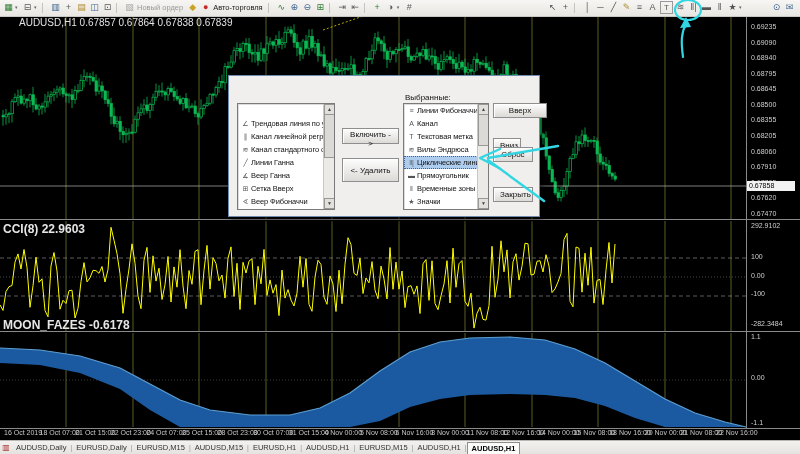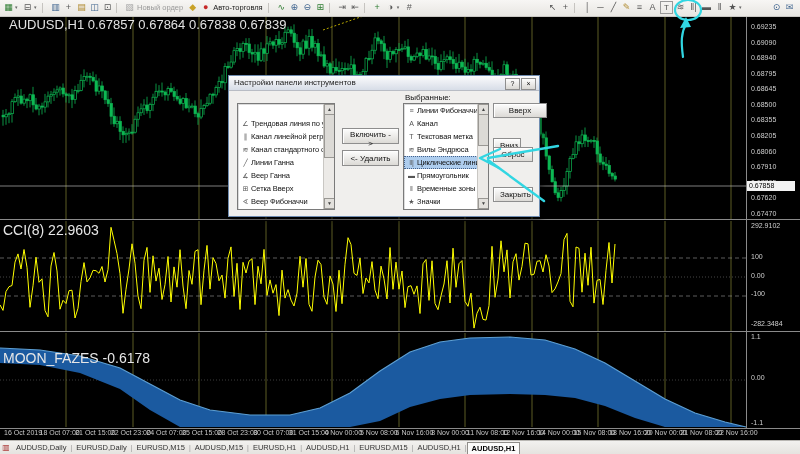--- a/index.html
+++ b/index.html
@@ -13,22 +13,22 @@
   .ticon.boxed{width:11px;line-height:11px;border:1px solid #999;margin:1px;font-size:8px;}
   .tdd{display:inline-block;width:6px;font-size:5px;color:#666;line-height:15px;vertical-align:top;}
   .tlabel{display:inline-block;font-size:7.5px;line-height:15px;vertical-align:top;padding:0 3px 0 1px;}
   .tsep{display:inline-block;width:4px;height:10px;border-left:1px solid #c6c4c0;margin:3px 2px 0 2px;vertical-align:top;}
   .tf{display:inline-block;min-width:14px;padding:0 1px;font-size:7.5px;line-height:13px;text-align:center;color:#444;margin-top:1px;vertical-align:top;}
   .tf.active{background:#dedcd8;border:1px solid #9a9896;line-height:11px;}
   
   #blackpane{position:absolute;left:0;top:16px;width:800px;height:424px;background:#000;z-index:1;}
   #scene{position:absolute;left:0;top:16px;z-index:2;}
   .axlabel{position:absolute;font-size:7px;color:#cfcfcf;z-index:3;white-space:nowrap;}
-  .paneLabel{position:absolute;font-size:14px;color:#e6e6e6;z-index:3;white-space:nowrap;}
-  #quoteLine{position:absolute;left:9px;top:17px;font-size:13px;color:#e2e2e2;z-index:3;white-space:nowrap;}
+  .paneLabel{position:absolute;font-size:12px;color:#e6e6e6;z-index:3;white-space:nowrap;font-weight:bold;}
+  #quoteLine{position:absolute;left:19px;top:17px;font-size:10px;color:#e2e2e2;z-index:3;white-space:nowrap;}
   #bidBox{position:absolute;left:747px;top:181px;width:46px;height:10px;background:#f2f2f2;color:#000;
           font-size:7px;line-height:10px;padding-left:2px;z-index:4;}
   
   #dialog{position:absolute;left:228px;top:75px;width:310px;height:140px;background:#f0efed;
     border:1px solid #6f8cb0;box-shadow:2px 3px 6px rgba(0,0,0,.55);z-index:10;font-size:8px;color:#111;}
   #dlgTitle{position:absolute;left:0;top:0;right:0;height:14px;background:linear-gradient(#fbfbfc,#d7dde7);
     border-bottom:1px solid #b8bcc4;}
   #dlgTitleText{position:absolute;left:5px;top:2px;font-size:8px;color:#222;}
   .dlgSysBtn{position:absolute;top:2px;width:13px;height:10px;background:linear-gradient(#fdfdfd,#d9d7d3);
     border:1px solid #8e8e8e;font-size:7px;line-height:9px;text-align:center;color:#111;}
@@ -522,21 +522,21 @@
       <line x1="0" y1="277" x2="746" y2="277" stroke="#777" stroke-width="0.6" stroke-dasharray="1,2"></line>
       <line x1="0" y1="296" x2="746" y2="296" stroke="#9a9a9a" stroke-width="0.6" stroke-dasharray="4,3"></line>
       <polyline points="0,304.9 3,310.4 6,291.5 9,286.7 12,285.5 15,262.1 18,253.9 21,269.0 24,249.5 27,267.3 30,307.3 33,285.8 36,257.2 39,282.3 42,278.8 45,310.5 48,316.8 51,266.0 54,252.5 57,270.9 60,309.2 63,300.3 66,303.5 69,290.7 72,290.2 75,318.0 78,308.3 81,281.6 84,262.6 87,281.9 90,277.8 93,270.3 96,270.7 99,273.3 102,266.5 105,282.0 108,269.7 111,227.3 114,240.2 117,253.6 120,273.7 123,313.3 126,289.2 129,269.0 132,243.8 135,263.2 138,296.0 141,308.7 144,260.2 147,247.4 150,292.4 153,255.8 156,281.1 159,268.2 162,299.5 165,284.7 168,256.5 171,302.0 174,266.9 177,287.2 180,249.7 183,286.0 186,308.7 189,270.5 192,284.3 195,251.4 198,249.7 201,304.7 204,270.2 207,245.4 210,289.1 213,257.7 216,263.5 219,280.8 222,275.1 225,298.1 228,258.2 231,246.9 234,296.4 237,263.3 240,309.5 243,262.3 246,273.0 249,261.2 252,258.7 255,304.6 258,266.3 261,283.8 264,249.4 267,295.4 270,279.9 273,293.2 276,284.6 279,315.6 282,270.1 285,298.1 288,289.6 291,300.1 294,306.0 297,293.1 300,256.3 303,287.2 306,258.5 309,304.3 312,311.3 315,277.1 318,260.2 321,264.5 324,297.0 327,304.3 330,275.9 333,284.1 336,311.5 339,270.2 342,303.7 345,264.2 348,237.7 351,244.5 354,273.4 357,275.4 360,258.1 363,293.5 366,278.0 369,282.9 372,261.6 375,290.1 378,298.7 381,266.1 384,278.9 387,299.0 390,247.5 393,289.3 396,262.1 399,289.2 402,271.0 405,307.6 408,286.7 411,285.7 414,294.3 417,285.9 420,313.5 423,263.8 426,259.5 429,300.4 432,260.8 435,303.5 438,309.7 441,295.8 444,284.0 447,260.7 450,303.0 453,248.2 456,287.3 459,263.7 462,260.6 465,301.4 468,306.3 471,293.1 474,328.1 477,313.2 480,307.2 483,319.4 486,320.1 489,305.7 492,246.3 495,297.3 498,279.0 501,240.8 504,271.8 507,249.9 510,298.0 513,261.8 516,253.7 519,280.1 522,266.3 525,243.2 528,243.8 531,275.1 534,274.2 537,261.3 540,260.7 543,272.0 546,254.7 549,266.0 552,292.6 555,288.9 558,281.9 561,273.6 564,239.6 567,233.4 570,301.3 573,306.8 576,247.0 579,248.3 582,292.2 585,253.2 588,285.3 591,247.2 594,303.1 597,280.4 600,279.4 603,304.5 606,270.3 609,242.5 612,283.0 615,244.0" fill="none" stroke="#ffff00" stroke-width="1"></polyline>
       <line x1="0" y1="380" x2="746" y2="380" stroke="#666" stroke-width="0.6" stroke-dasharray="1,2"></line>
       <path d="M0,348 L40,350 L80,356 L120,368 L150,384 L180,400 L210,410 L250,415 L290,415 L320,408 L350,393 L380,371 L410,352 L440,342 L470,338 L510,337 L545,340 L575,349 L605,363 L635,381 L665,399 L695,413 L725,422 L746,427 L746,427 L725,427 L695,427 L665,427 L635,418 L605,406 L575,398 L545,395 L510,394 L470,395 L440,399 L410,407 L380,421 L350,427 L320,427 L290,427 L250,427 L210,427 L180,427 L150,410 L120,389 L80,373 L40,365 L0,363 Z" fill="#1b5aa0" stroke="none"></path>
       <polyline points="0,348 40,350 80,356 120,368 150,384 180,400 210,410 250,415 290,415 320,408 350,393 380,371 410,352 440,342 470,338 510,337 545,340 575,349 605,363 635,381 665,399 695,413 725,422 746,427" fill="none" stroke="#5d9fd3" stroke-width="1.2"></polyline>
     </svg>
 
   <span id="quoteLine">AUDUSD,H1  0.67857 0.67864 0.67838 0.67839</span>
   <span class="paneLabel" style="left:3px;top:222px">CCI(8) 22.9603</span>
-  <span class="paneLabel" style="left:3px;top:350px">MOON_FAZES -0.6178</span>
+  <span class="paneLabel" style="left:3px;top:318px">MOON_FAZES -0.6178</span>
   <span id="bidBox">0.67858</span>
   <div id="axisLabels">
       <span class="axlabel" style="left: 751px; top: 23px;">0.69235</span>
       <span class="axlabel" style="left: 751px; top: 38.58px;">0.69090</span>
       <span class="axlabel" style="left: 751px; top: 54.16px;">0.68940</span>
       <span class="axlabel" style="left: 751px; top: 69.74px;">0.68795</span>
       <span class="axlabel" style="left: 751px; top: 85.32px;">0.68645</span>
       <span class="axlabel" style="left: 751px; top: 100.9px;">0.68500</span>
       <span class="axlabel" style="left: 751px; top: 116.48px;">0.68355</span>
       <span class="axlabel" style="left: 751px; top: 132.06px;">0.68205</span>
@@ -572,25 +572,20 @@
       <span class="axlabel" style="left: 502.4px; top: 429px; color: rgb(200, 200, 200);">12 Nov 16:00</span>
       <span class="axlabel" style="left: 538px; top: 429px; color: rgb(200, 200, 200);">14 Nov 00:00</span>
       <span class="axlabel" style="left: 573.6px; top: 429px; color: rgb(200, 200, 200);">15 Nov 08:00</span>
       <span class="axlabel" style="left: 609.2px; top: 429px; color: rgb(200, 200, 200);">18 Nov 16:00</span>
       <span class="axlabel" style="left: 644.8px; top: 429px; color: rgb(200, 200, 200);">20 Nov 00:00</span>
       <span class="axlabel" style="left: 680.4px; top: 429px; color: rgb(200, 200, 200);">21 Nov 08:00</span>
       <span class="axlabel" style="left: 716px; top: 429px; color: rgb(200, 200, 200);">22 Nov 16:00</span>
     </div>
 
   <div id="dialog">
-    <div id="dlgTitle">
-      <span id="dlgTitleText">Настройки панели инструментов</span>
-      <span class="dlgSysBtn" style="right:19px">?</span>
-      <span class="dlgSysBtn" style="right:3px">×</span>
-    </div>
     <span class="dlgLabel" style="left:10px;top:30px">Доступно:</span>
     <span class="dlgLabel" style="left:176px;top:17px">Выбранные:</span>
 
     <div class="listbox" id="availList" style="left:8px;top:27px;width:96px;height:105px">
       <div id="availRows" style="position:absolute;left:0;top:0;right:10px;bottom:0;overflow:hidden">
           <div class="lrow"><span class="licon"></span><span class="ltext"></span></div>
           <div class="lrow"><span class="licon">∠</span><span class="ltext">Трендовая линия по углу</span></div>
           <div class="lrow"><span class="licon">∥</span><span class="ltext">Канал линейной регрессии</span></div>
           <div class="lrow"><span class="licon">≋</span><span class="ltext">Канал стандартного откл...</span></div>
           <div class="lrow"><span class="licon">╱</span><span class="ltext">Линии Ганна</span></div>
@@ -618,21 +613,21 @@
           <div class="lrow"><span class="licon">★</span><span class="ltext">Значки</span></div>
         </div>
       <div class="vscroll">
         <div class="varr" style="top:0">▲</div>
         <div class="vthumb" style="top:10px;height:30px"></div>
         <div class="varr" style="bottom:0">▼</div>
       </div>
     </div>
 
     <button class="btn" style="left:113px;top:52px;width:57px;height:16px">Включить -&gt;</button>
-    <button class="btn" style="left:113px;top:74px;width:57px;height:16px">&lt;- Удалить</button>
+    <button class="btn" style="left:113px;top:82px;width:57px;height:24px">&lt;- Удалить</button>
     <button class="btn" style="left:264px;top:27px;width:54px;height:15px">Вверх</button>
     <button class="btn" style="left:264px;top:62px;width:28px;height:15px">Вниз</button>
     <button class="btn" style="left:264px;top:71px;width:40px;height:15px">Сброс</button>
     <button class="btn" style="left:264px;top:111px;width:40px;height:15px">Закрыть</button>
   </div>
 
   <div id="tabbar"><span id="tabListIcon">▥</span><span class="tab">AUDUSD,Daily</span><span class="tabdiv">|</span><span class="tab">EURUSD,Daily</span><span class="tabdiv">|</span><span class="tab">EURUSD,M15</span><span class="tabdiv">|</span><span class="tab">AUDUSD,M15</span><span class="tabdiv">|</span><span class="tab">EURUSD,H1</span><span class="tabdiv">|</span><span class="tab">AUDUSD,H1</span><span class="tabdiv">|</span><span class="tab">EURUSD,M15</span><span class="tabdiv">|</span><span class="tab">AUDUSD,H1</span><span class="tabdiv">|</span><span class="tab active">AUDUSD,H1</span></div>
 
   <svg id="ann" width="800" height="454">
       <ellipse cx="688" cy="10" rx="13" ry="10" fill="none" stroke="#31d6e2" stroke-width="2.2"></ellipse>

